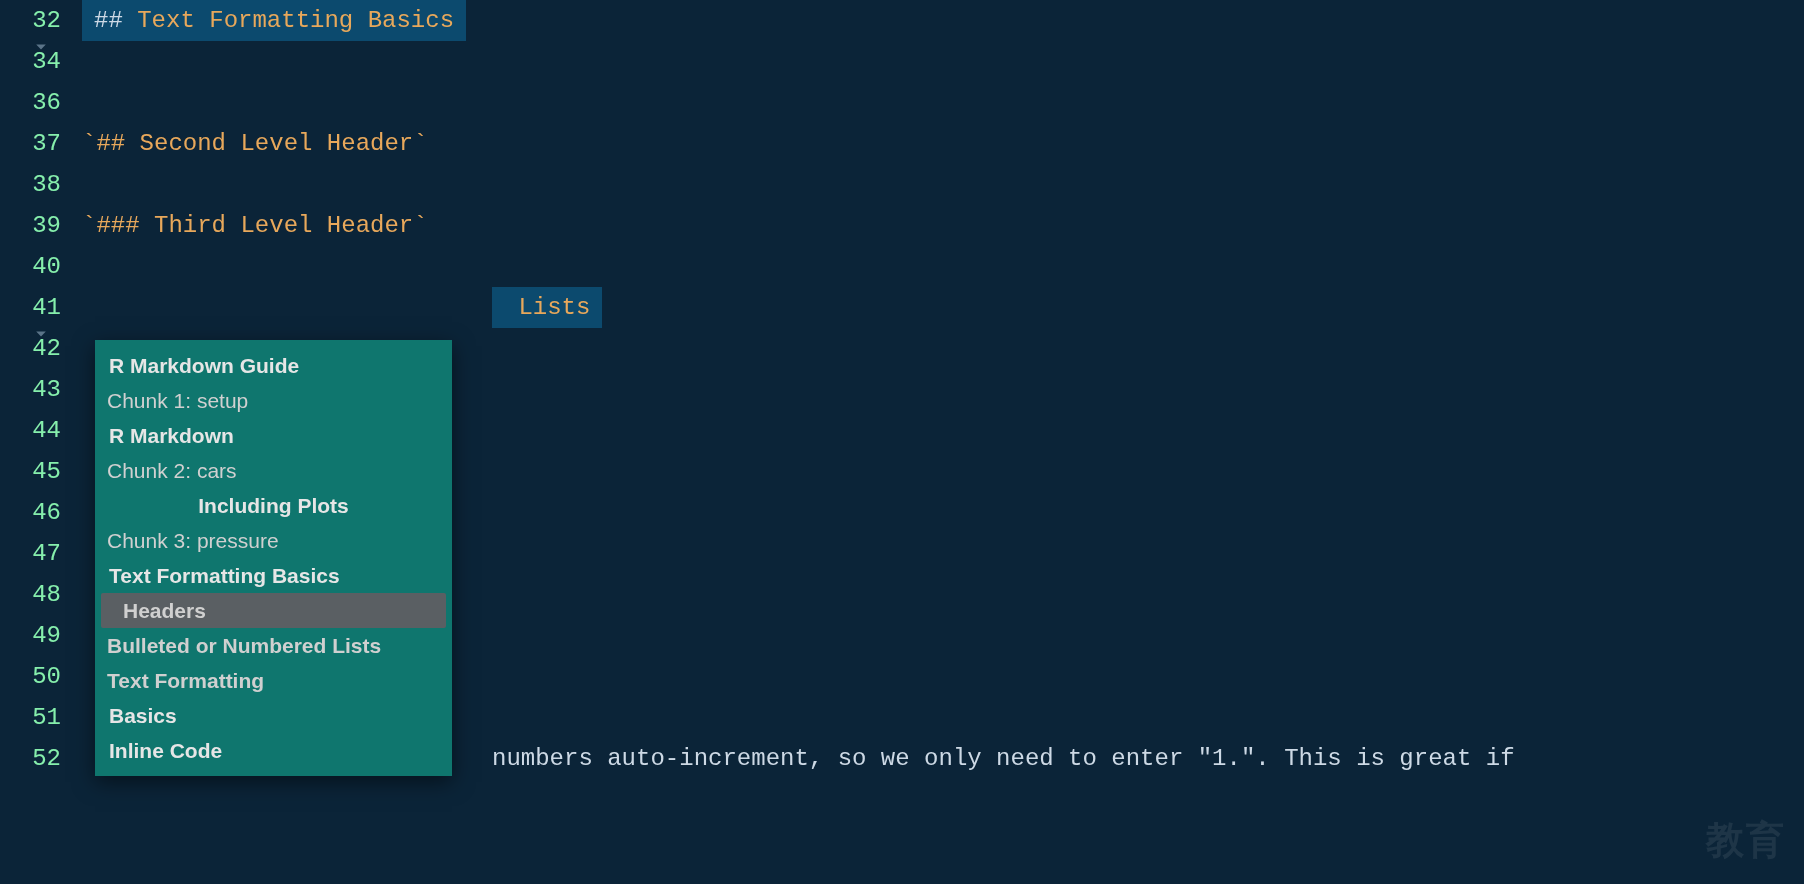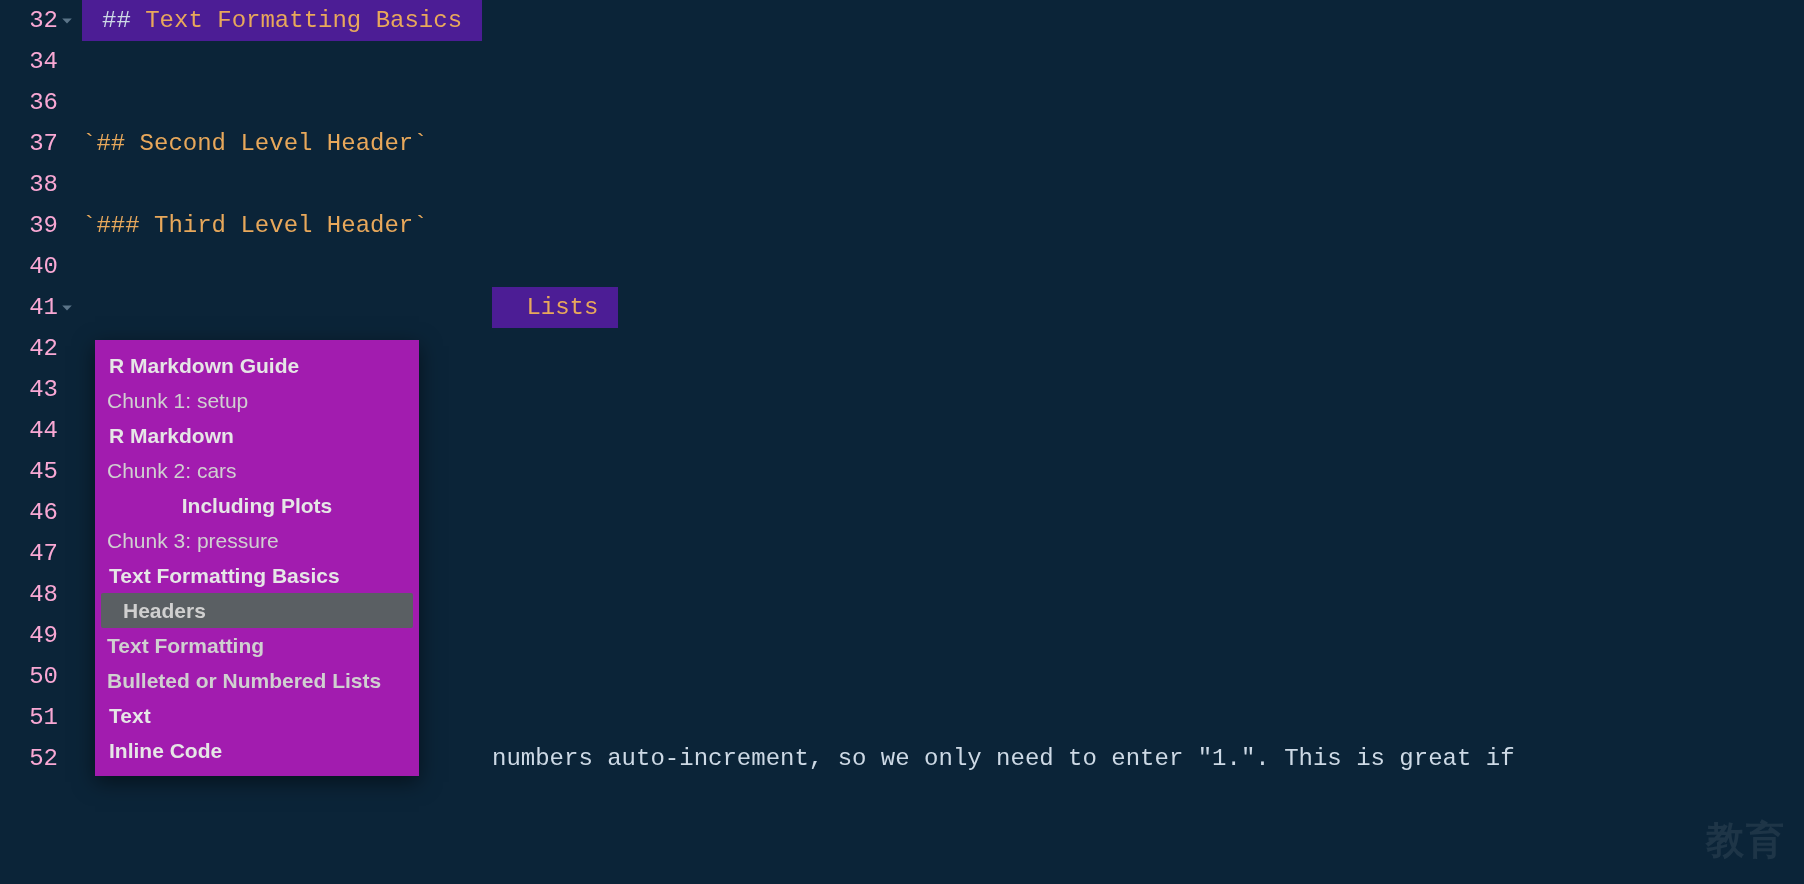--- a/index.html
+++ b/index.html
@@ -18,53 +18,53 @@
   }
   .line {
     display: flex;
     align-items: flex-start;
     height: 41px;
     line-height: 41px;
   }
   .gutter {
     width: 82px;
     min-width: 82px;
-    color: #f9a8d4;
+    color: #86efac;
     display: flex;
     align-items: center;
     justify-content: flex-end;
-    padding-right: 6px;
+    flex-direction: column;
   }
   .ln { text-align: right; width: 40px; }
   .fold {
     width: 18px;
     display: inline-flex;
     justify-content: center;
     align-items: center;
     color: #5b7488;
   }
   .fold svg { width: 12px; height: 12px; }
   .code {
     flex: 1;
     white-space: pre;
     color: #cdd9e5;
   }
   .heading-bg {
-    background: #4c1d95;
-    padding: 0 20px;
+    background: #0c4a6e;
+    padding: 0 12px;
     display: inline-block;
   }
   .txt-orange { color: #e8a85b; }
   .txt-gray   { color: #cdd9e5; }
   .outline-popup {
     position: absolute;
     left: 95px;
     top: 340px;
-    width: 324px;
-    background: #a21caf;
+    width: 357px;
+    background: #0f766e;
     color: #e6e6e6;
     font-family: -apple-system, "Helvetica Neue", Arial, sans-serif;
     font-size: 21px;
     line-height: 1.0;
     box-shadow: 0 6px 20px rgba(0,0,0,0.5);
     padding: 8px 0;
     z-index: 10;
   }
   .outline-item {
     padding: 7px 14px;
@@ -234,19 +234,19 @@
 
 <div class="outline-popup" id="outline-root">
     <div class="outline-item level-0" style="font-weight: 600;">R Markdown Guide</div>
     <div class="outline-item level-1" style="font-weight: 400;">Chunk 1: setup</div>
     <div class="outline-item level-0" style="font-weight: 600;">R Markdown</div>
     <div class="outline-item level-1" style="font-weight: 400;">Chunk 2: cars</div>
     <div class="outline-item level-0" style="font-weight: 600; text-align: center;">Including Plots</div>
     <div class="outline-item level-1" style="font-weight: 400;">Chunk 3: pressure</div>
     <div class="outline-item level-0" style="font-weight: 600;">Text Formatting Basics</div>
     <div class="outline-item level-1 selected" style="font-weight: 600;">Headers</div>
+    <div class="outline-item level-1" style="font-weight: 600;">Bulleted or Numbered Lists</div>
     <div class="outline-item level-1" style="font-weight: 600;">Text Formatting</div>
-    <div class="outline-item level-1" style="font-weight: 600;">Bulleted or Numbered Lists</div>
-    <div class="outline-item level-0" style="font-weight: 600;">Text</div>
+    <div class="outline-item level-0" style="font-weight: 600;">Basics</div>
     <div class="outline-item level-0" style="font-weight: 600;">Inline Code</div>
   </div>
 
 <div class="watermark">教育</div>
 
 </body></html>

